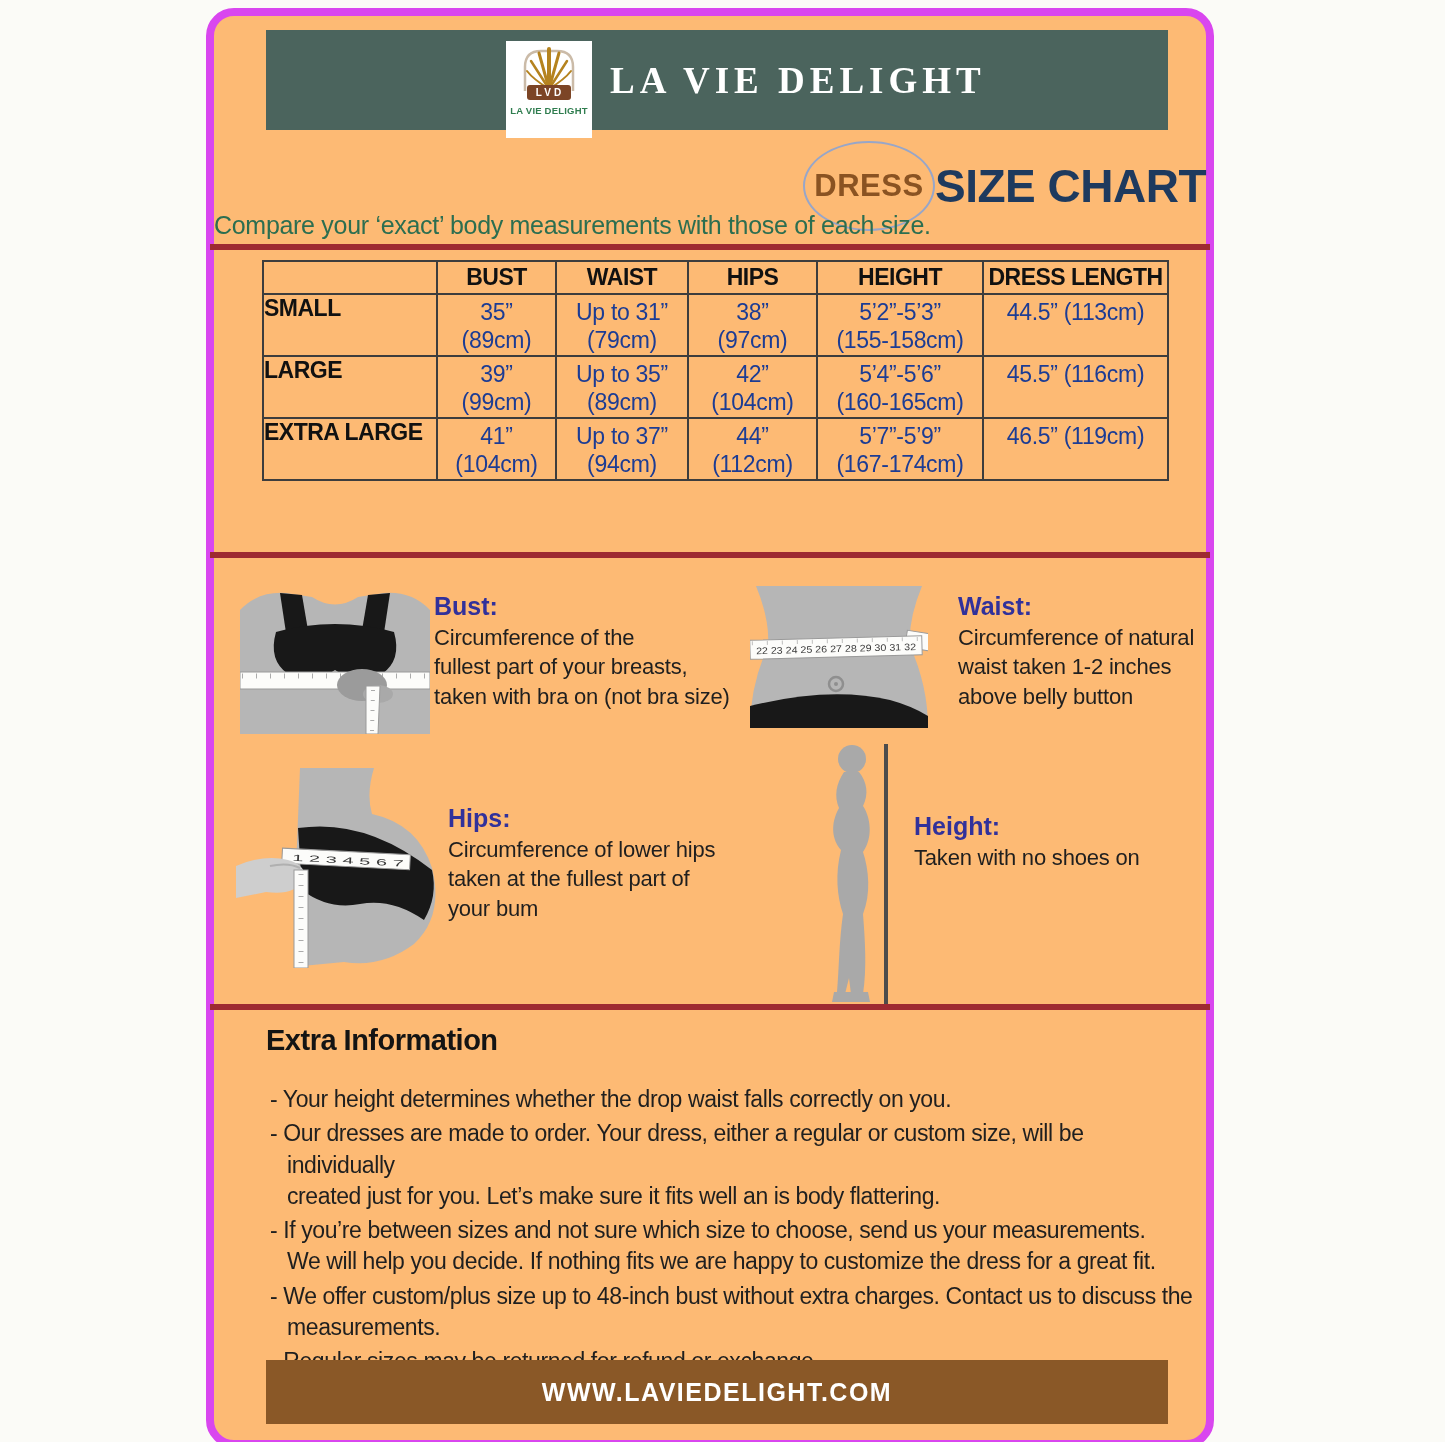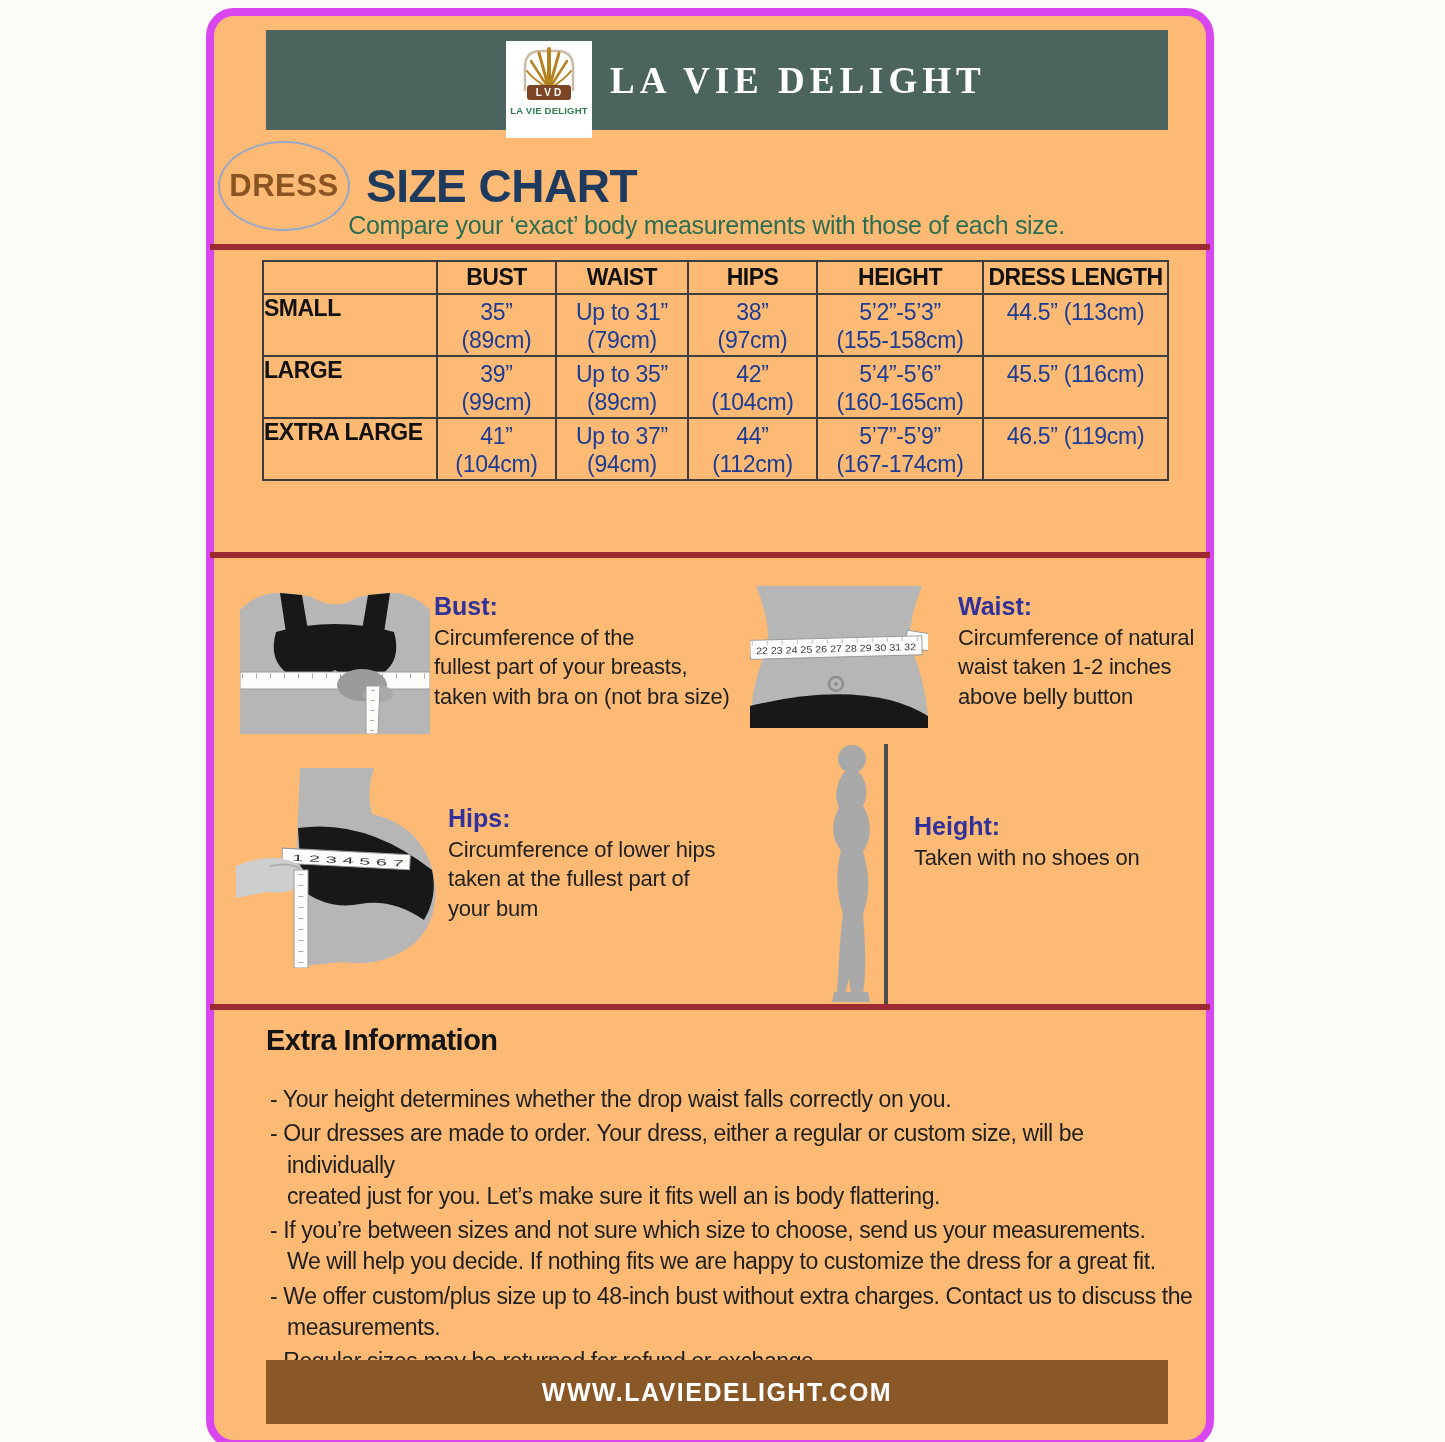--- a/index.html
+++ b/index.html
@@ -31,35 +31,35 @@
     color:#2f7d4f;font-size:9.5px;font-weight:bold;margin-top:5px;letter-spacing:0.2px;
     white-space:nowrap;
   }
   .brand-name{
     position:absolute;left:344px;top:0;height:100px;display:flex;align-items:center;
     color:#ffffff;font-family:"Liberation Serif", serif;font-size:37px;
     letter-spacing:5px;font-weight:600;white-space:nowrap;
   }
   
   .title-row{
-    position:absolute;left:4px;right:0;top:124px;height:92px;
-    display:flex;align-items:center;justify-content:flex-start;gap:8px;
+    position:absolute;left:16px;right:0;top:124px;height:92px;
+    display:flex;align-items:center;justify-content:flex-end;
   }
   .dress-oval{
     width:128px;height:86px;border:2px solid #97a6c9;border-radius:50%;
     display:flex;align-items:center;justify-content:center;flex:0 0 auto;
   }
   .dress-oval span{
     color:#8a5322;font-size:31px;font-weight:bold;letter-spacing:0.5px;
   }
   .size-chart{
-    color:#1e3a5e;font-size:46px;font-weight:bold;margin-left:8px;letter-spacing:-0.5px;
+    color:#1e3a5e;font-size:46px;font-weight:bold;letter-spacing:-0.5px;
   }
   .subtitle{
-    position:absolute;left:0;right:7px;top:195px;text-align:center;
+    position:absolute;left:0;right:7px;top:195px;
     color:#2c6e50;font-size:25px;font-weight:500;letter-spacing:-0.3px;
   }
   
   .divider{position:absolute;left:-4px;right:-4px;height:6px;background:#9e2a31;}
   .d1{top:228px;}
   .d2{top:536px;}
   .d3{top:988px;}
   
   table.sizes{
     position:absolute;left:48px;top:244px;border-collapse:collapse;table-layout:fixed;

